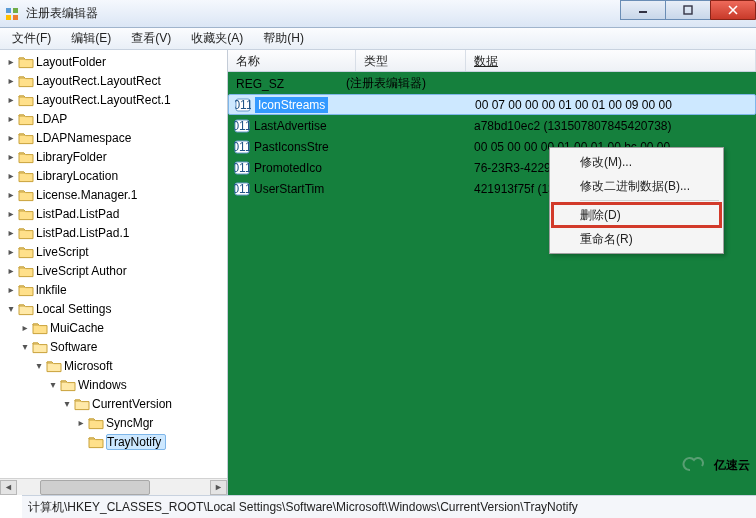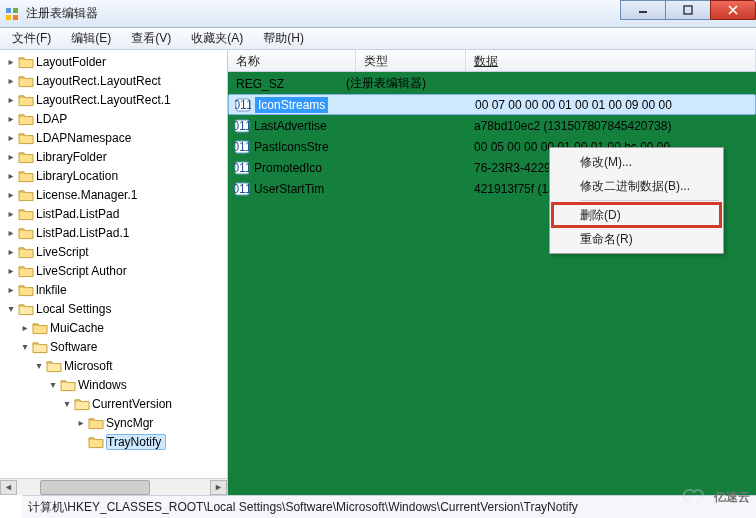--- a/index.html
+++ b/index.html
@@ -43,21 +43,21 @@
 .lrow.sel .c-name .nm { background:#3399ff; color:#fff; padding:1px 3px; }
 .val-icon { width:16px; height:16px; display:inline-flex; align-items:center; justify-content:center; }
 
 .ctx-menu { position:absolute; left:321px; top:97px; width:175px; background:#f5f5f5; border:1px solid #a0a0a0; box-shadow:2px 2px 4px rgba(0,0,0,0.25); padding:2px; }
 .ctx-item { height:24px; display:flex; align-items:center; padding-left:28px; color:#222; }
 .ctx-sep { height:1px; background:#d0d0d0; margin:2px 2px 2px 28px; }
 .ctx-item.hl { outline:3px solid #d23a2a; outline-offset:-2px; }
 
 .statusbar { height:23px; border-top:1px solid #c8d2df; background:#f4f6fa; padding:3px 6px; color:#222; white-space:nowrap; overflow:hidden;margin-left:22px; }
 
-.watermark { position:absolute; right:6px; bottom:12px; color:#737373; font-size:18px; font-weight:bold; font-family:sans-serif; pointer-events:none; display:flex; align-items:center; gap:4px; }
+.watermark { position:absolute; right:6px; bottom:44px; color:#000000; font-size:18px; font-weight:bold; font-family:sans-serif; pointer-events:none; display:flex; align-items:center; gap:4px; }
 .watermark svg { opacity:0.35; }
 </style>
 </head>
 <body>
 
 <div class="titlebar">
   <span class="app-icon">
     <svg width="16" height="16" viewBox="0 0 16 16">
         <rect x="2" y="2" width="5" height="5" fill="#5b9bd5"></rect>
         <rect x="9" y="2" width="5" height="5" fill="#70ad47"></rect>

